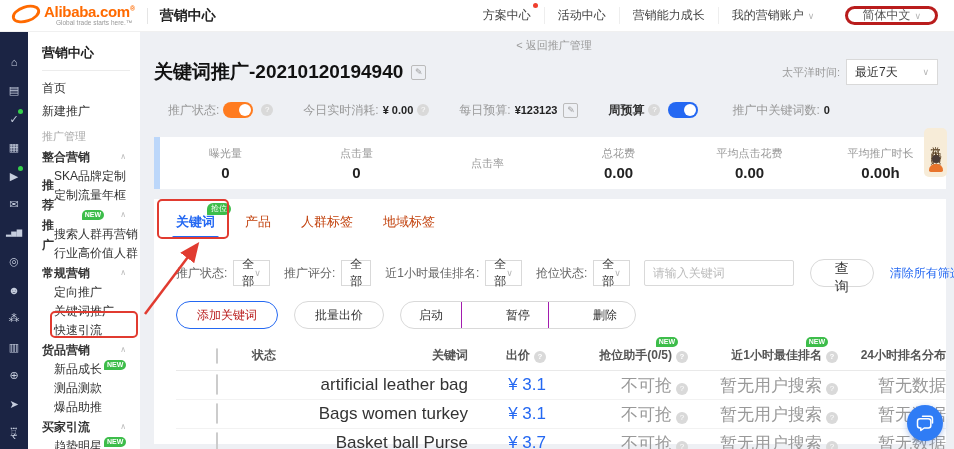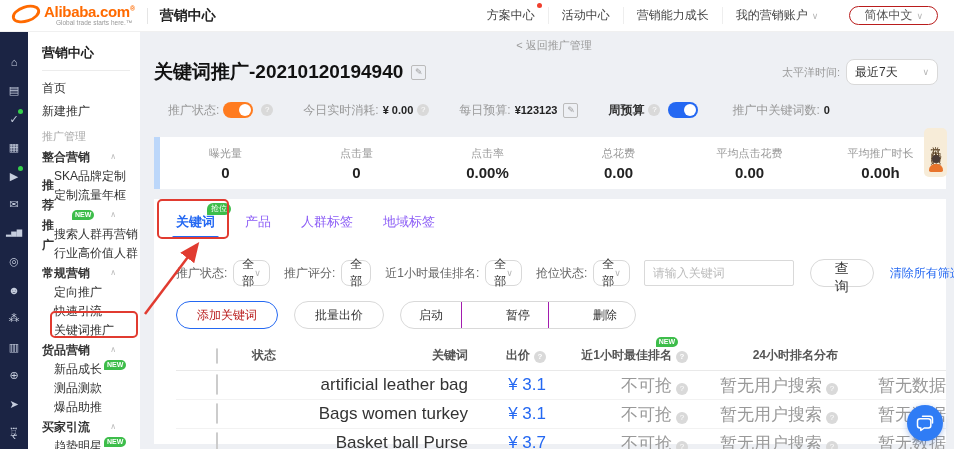--- a/index.html
+++ b/index.html
@@ -18,52 +18,52 @@
   .brand { color:#ff6a00; font-weight:bold; font-size:15px; letter-spacing:-0.3px; }
   .brand sup { font-size:7px; }
   .tagline { font-size:6.5px; color:#999; margin-top:1px; margin-left:12px; }
   .top-divider { width:1px; height:16px; background:#e5e5e5; margin:0 12px; }
   .app-title { font-size:14px; font-weight:bold; color:#222; }
   .top-right { margin-left:auto; display:flex; align-items:center; margin-right:16px; }
   .top-nav-item { font-size:12px; color:#444; padding:0 13px; position:relative; cursor:pointer; }
   .top-nav-item + .top-nav-item { border-left:1px solid #eee; }
   .reddot { position:absolute; top:-4px; right:6px; width:5px; height:5px; border-radius:50%; background:#f03f2e; }
   .cdown { font-size:9px; color:#b5b5b5; margin-left:4px; font-style:normal; }
-  .lang-pill { margin-left:18px; border:1px solid #b91c1c; border-radius:14px; height:19px;
+  .lang-pill { margin-left:18px; border:3px solid #b91c1c; border-radius:14px; height:19px;
     padding:0 14px; font-size:12px; color:#555; display:flex; align-items:center; background:#fff; }
   
   .rail { position:absolute; left:0; top:32px; bottom:0; width:28px; background:#1b2444; z-index:9; }
   .rail-icons { display:flex; flex-direction:column; align-items:center; padding-top:16px; }
   .rail-ic { position:relative; height:28.5px; width:28px; display:flex; align-items:center; justify-content:center;
     color:#c6cede; font-size:11px; cursor:pointer; }
   .rail-ic .gdot { position:absolute; top:4px; right:5px; width:5px; height:5px; border-radius:50%; background:#35d04b; }
   .rail-collapse { position:absolute; bottom:6px; left:0; width:28px; text-align:center; color:#c6cede; font-size:12px; cursor:pointer; }
   
   .sidebar { position:absolute; left:28px; top:32px; bottom:0; width:112px; background:#fff; z-index:8; padding-left:14px; }
   .side-title { font-size:13px; font-weight:bold; color:#222; padding:12px 0 8px; }
   .side-divider { border-top:1px solid #ececec; margin:0 10px 6px 0; }
   .s-link { height:23px; line-height:23px; font-size:12px; color:#333; cursor:pointer; }
   .s-section { height:22px; line-height:22px; font-size:11px; color:#aaa; margin-top:2px; }
   .s-group { height:20px; line-height:20px; font-size:12px; font-weight:bold; color:#333;
-    display:flex; align-items:center; padding-right:24px; cursor:pointer;gap:16px; }
+    display:flex; align-items:center; padding-right:14px; cursor:pointer;gap:16px; }
   .s-group .cup { margin-left:auto; font-size:8px; color:#bbb; font-weight:normal; }
   .s-child { height:19px; line-height:19px; font-size:12px; color:#333; padding-left:12px; cursor:pointer;
     white-space:nowrap; overflow:hidden; }
   .new-badge { display:inline-block; background:#3dbd4a; color:#fff; font-size:7px; font-weight:bold;
     border-radius:6px 6px 6px 1px; padding:1px 3px; line-height:1.1; vertical-align:top; margin-left:2px; }
   
   .main { position:absolute; left:140px; top:32px; right:0; bottom:0; background:#eef0f4; padding:6px 0 0 14px; overflow:hidden; }
   .crumb { font-size:11px; color:#9a9a9a; cursor:pointer;text-align:center; }
   .title-row { display:flex; align-items:center; margin-top:6px; height:26px; }
   .page-title { font-size:19px; font-weight:bold; color:#111; }
   .edit-box { display:inline-flex; align-items:center; justify-content:center; width:15px; height:15px;
     border:1px solid #bbb; border-radius:2px; color:#999; font-size:9px; margin-left:8px; cursor:pointer; }
   .tz-wrap { margin-left:auto; margin-right:16px; display:flex; align-items:center; }
   .tz-label { font-size:11px; color:#999; margin-right:6px; }
-  .selectbox { background:#fff; border:1px solid #d9d9d9; border-radius:8px; height:26px; display:flex;
+  .selectbox { background:#fff; border:1px solid #d9d9d9; border-radius:0; height:26px; display:flex;
     align-items:center; padding:0 8px; font-size:12px; color:#333; cursor:pointer; }
   .selectbox .cdown { margin-left:auto; }
   .date-select { width:92px; }
   
   .status-row { display:flex; align-items:center; margin-top:12px; height:26px; padding-left:14px; font-size:12px; color:#999; }
   .status-item { display:flex; align-items:center; margin-right:30px; }
   .status-item b { color:#222; font-size:11px; margin-left:4px; }
   .toggle { width:30px; height:16px; border-radius:8px; position:relative; margin:0 4px; cursor:pointer; }
   .toggle::after { content:""; position:absolute; width:12px; height:12px; border-radius:50%; background:#fff; top:2px; right:2px; }
   .toggle.orange { background:#ff7b1f; }
@@ -74,21 +74,21 @@
   
   .stats-wrap { display:flex; margin-top:14px; margin-right:8px; height:52px;border-radius:26px; }
   .stats-stripe { width:6px; background:#bcd7fa; }
   .stats-bar { flex:1; background:#fff; display:flex; align-items:center; }
   .stat { flex:1; text-align:center; }
   .stat .lb { font-size:11px; color:#999; }
   .stat .vl { font-size:15px; font-weight:bold; color:#222; margin-top:3px; }
   
   .card { background:#fff; margin-top:10px; margin-right:8px; height:245px; padding:14px 0 0 22px; position:relative; }
   .tabs { display:flex; align-items:flex-start; }
-  .tab { margin-right:30px; font-size:13px; color:#8b5cf6; cursor:pointer; position:relative; padding-bottom:8px; }
+  .tab { margin-right:30px; font-size:13px; color:#c2410c; cursor:pointer; position:relative; padding-bottom:8px; }
   .tab.active { color:#2468f2; font-weight:bold; }
   .tab.active .underline { position:absolute; left:-4px; right:-4px; bottom:0; height:3px; background:#2468f2; border-radius:2px; }
   .tab-badge { position:absolute; top:-10px; right:-16px; background:#3dbd4a; color:#fff; font-size:8px;
     border-radius:7px 7px 7px 1px; padding:1px 4px; line-height:1.2; font-weight:normal; }
   
   .filter-row { display:flex; align-items:center; margin-top:20px; font-size:12px; color:#666; }
   .filter-row .fl { margin-right:6px; white-space:nowrap; }
   .sel-s { width:72px; margin-right:14px; }
   .sel-m { width:130px; margin-right:14px; }
   .sel-r { width:78px; margin-right:14px; }
@@ -240,22 +240,22 @@
       <span class="new-badge">NEW</span>
       <i class="cup">∧</i>
     </div>
   <div class="s-child"><span>搜索人群再营销</span></div>
   <div class="s-child"><span>行业高价值人群</span></div>
   <div class="s-group">
       <span>常规营销</span>
       <i class="cup">∧</i>
     </div>
   <div class="s-child"><span>定向推广</span></div>
+  <div class="s-child"><span>关键词推广</span></div>
   <div class="s-child"><span>快速引流</span></div>
-  <div class="s-child"><span>关键词推广</span></div>
   <div class="s-group">
       <span>货品营销</span>
       <i class="cup">∧</i>
     </div>
   <div class="s-child"><span>新品成长</span><span class="new-badge">NEW</span></div>
   <div class="s-child"><span>测品测款</span></div>
   <div class="s-child"><span>爆品助推</span></div>
   <div class="s-group">
       <span>买家引流</span>
       <i class="cup">∧</i>
@@ -312,21 +312,20 @@
       <div class="stat">
           <div class="lb">曝光量</div>
           <div class="vl">0</div>
         </div>
       <div class="stat">
           <div class="lb">点击量</div>
           <div class="vl">0</div>
         </div>
       <div class="stat">
           <div class="lb">点击率</div>
-          <div class="vl">0.00%</div>
         </div>
       <div class="stat">
           <div class="lb">总花费</div>
           <div class="vl">0.00</div>
         </div>
       <div class="stat">
           <div class="lb">平均点击花费</div>
           <div class="vl">0.00</div>
         </div>
       <div class="stat">
@@ -381,20 +380,21 @@
         <span class="seg">暂停</span>
         <span class="seg">删除</span>
       </span>
     </div>
 
     <div class="tgrid thead">
       <span><span class="cbx"></span></span>
       <span>状态</span>
       <span>关键词</span>
       <span><span>出价</span><span class="q"></span></span>
+      <span><span class="hdr-rel"><span>抢位助手(0/5)</span><span class="hdr-badge">NEW</span></span><span class="q"></span></span>
       <span><span class="hdr-rel"><span>近1小时最佳排名</span><span class="hdr-badge">NEW</span></span><span class="q"></span></span>
       <span>24小时排名分布</span>
     </div>
 
     <div class="tgrid trow">
       <span><span class="cbx"></span></span>
       <span><span class="dot-green"></span></span>
       <span>artificial leather bag</span>
       <span class="bid">¥ 3.1</span>
       <span class="muted"><span>不可抢</span><span class="q"></span></span>

